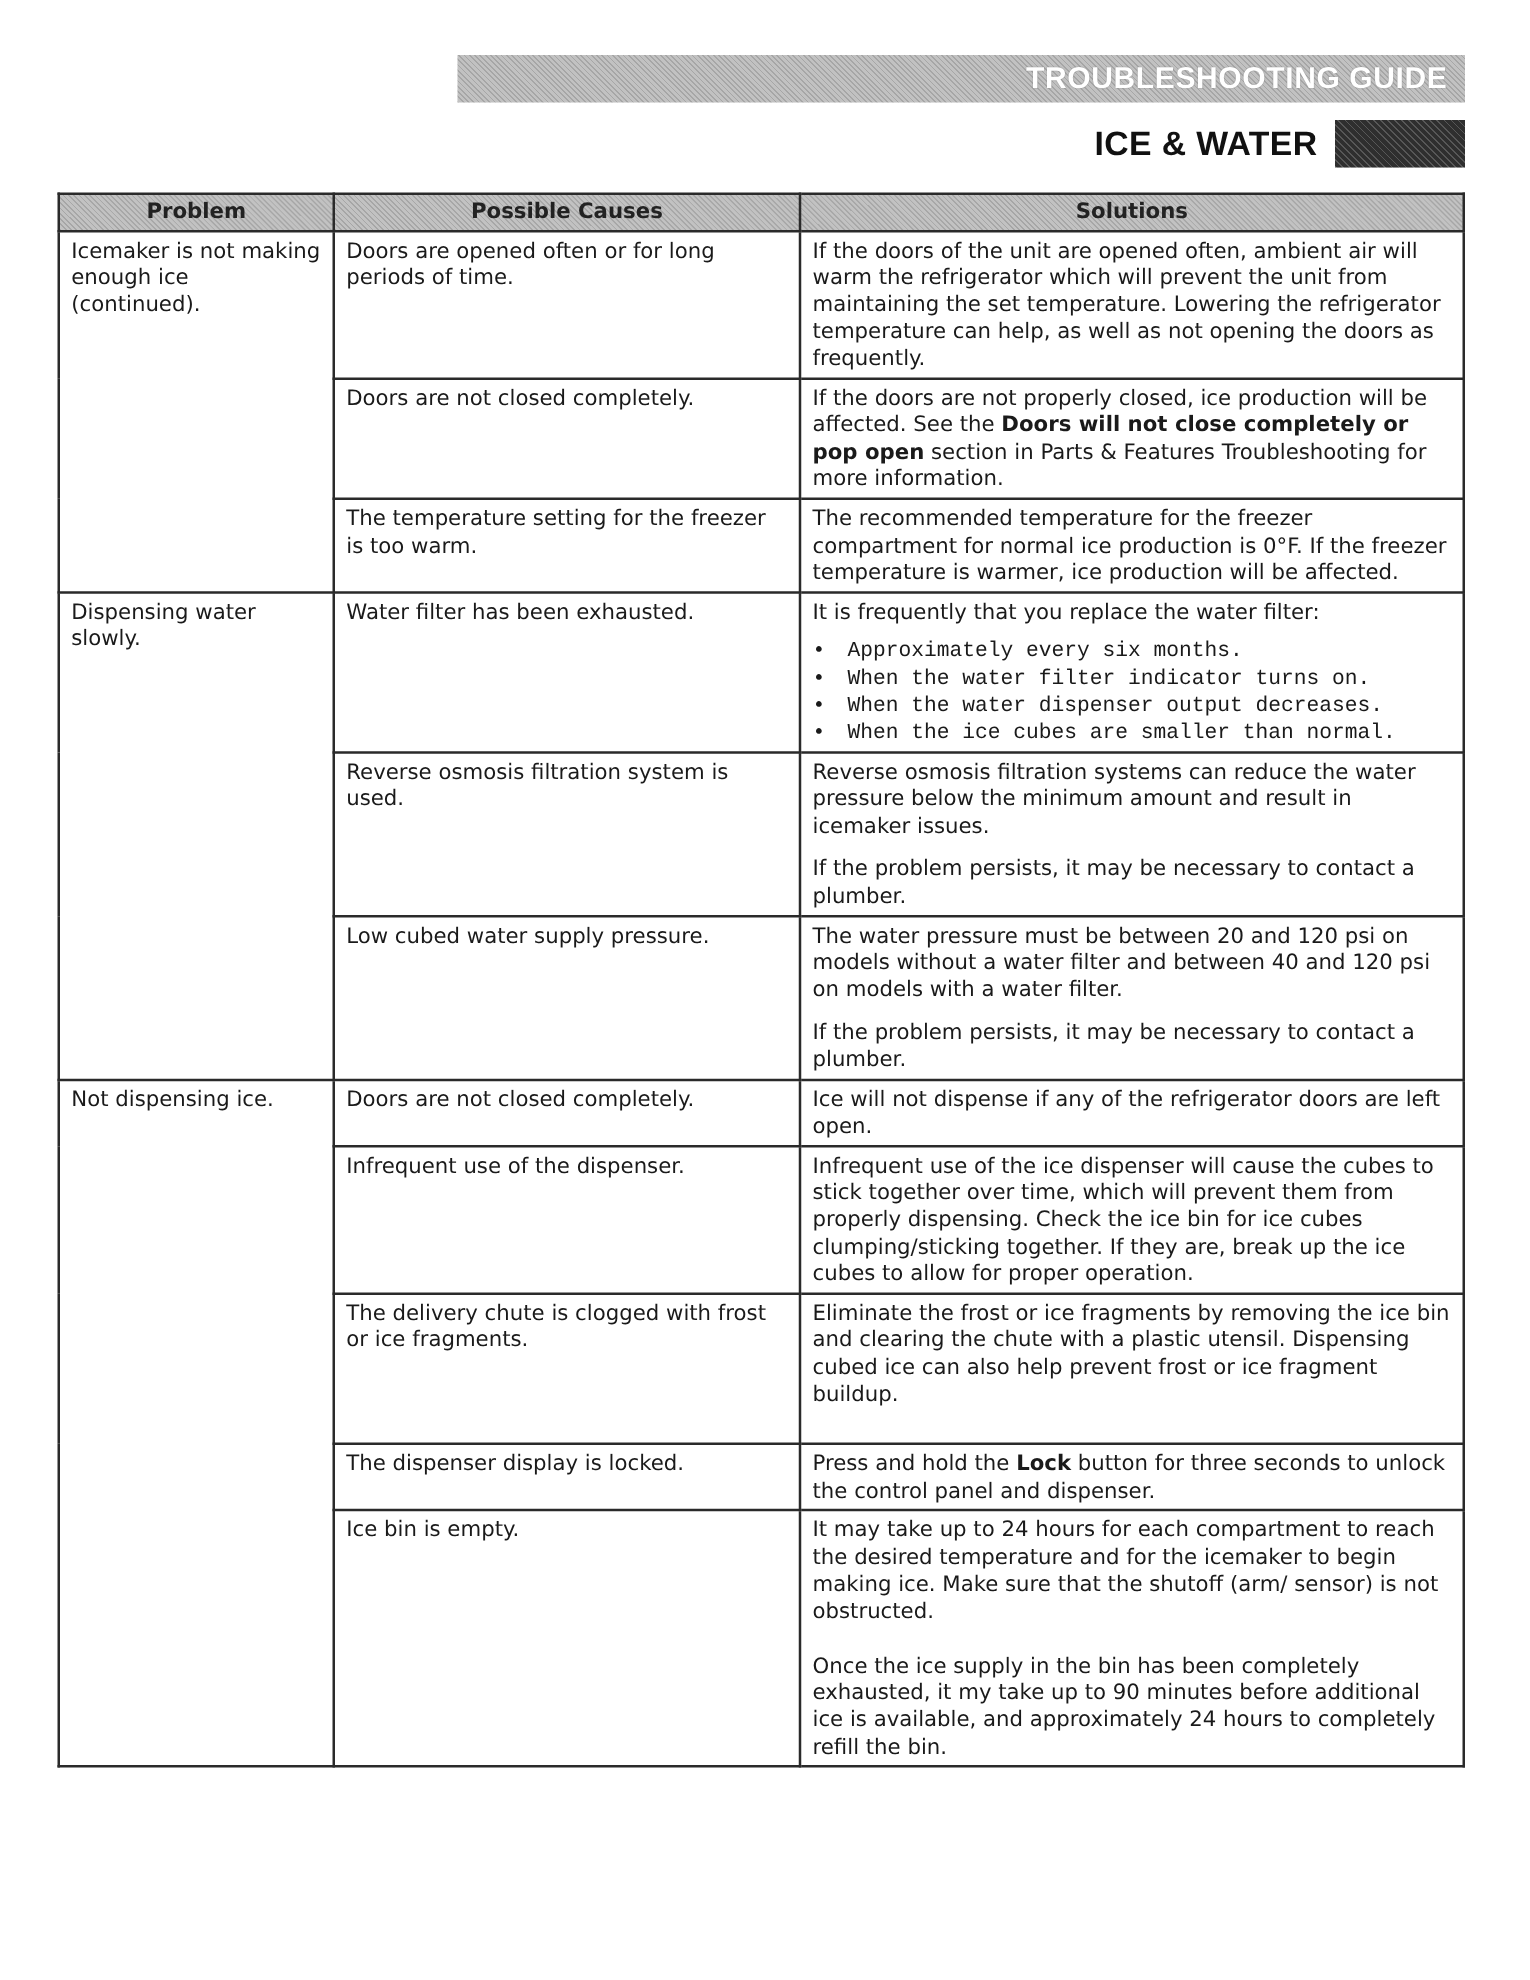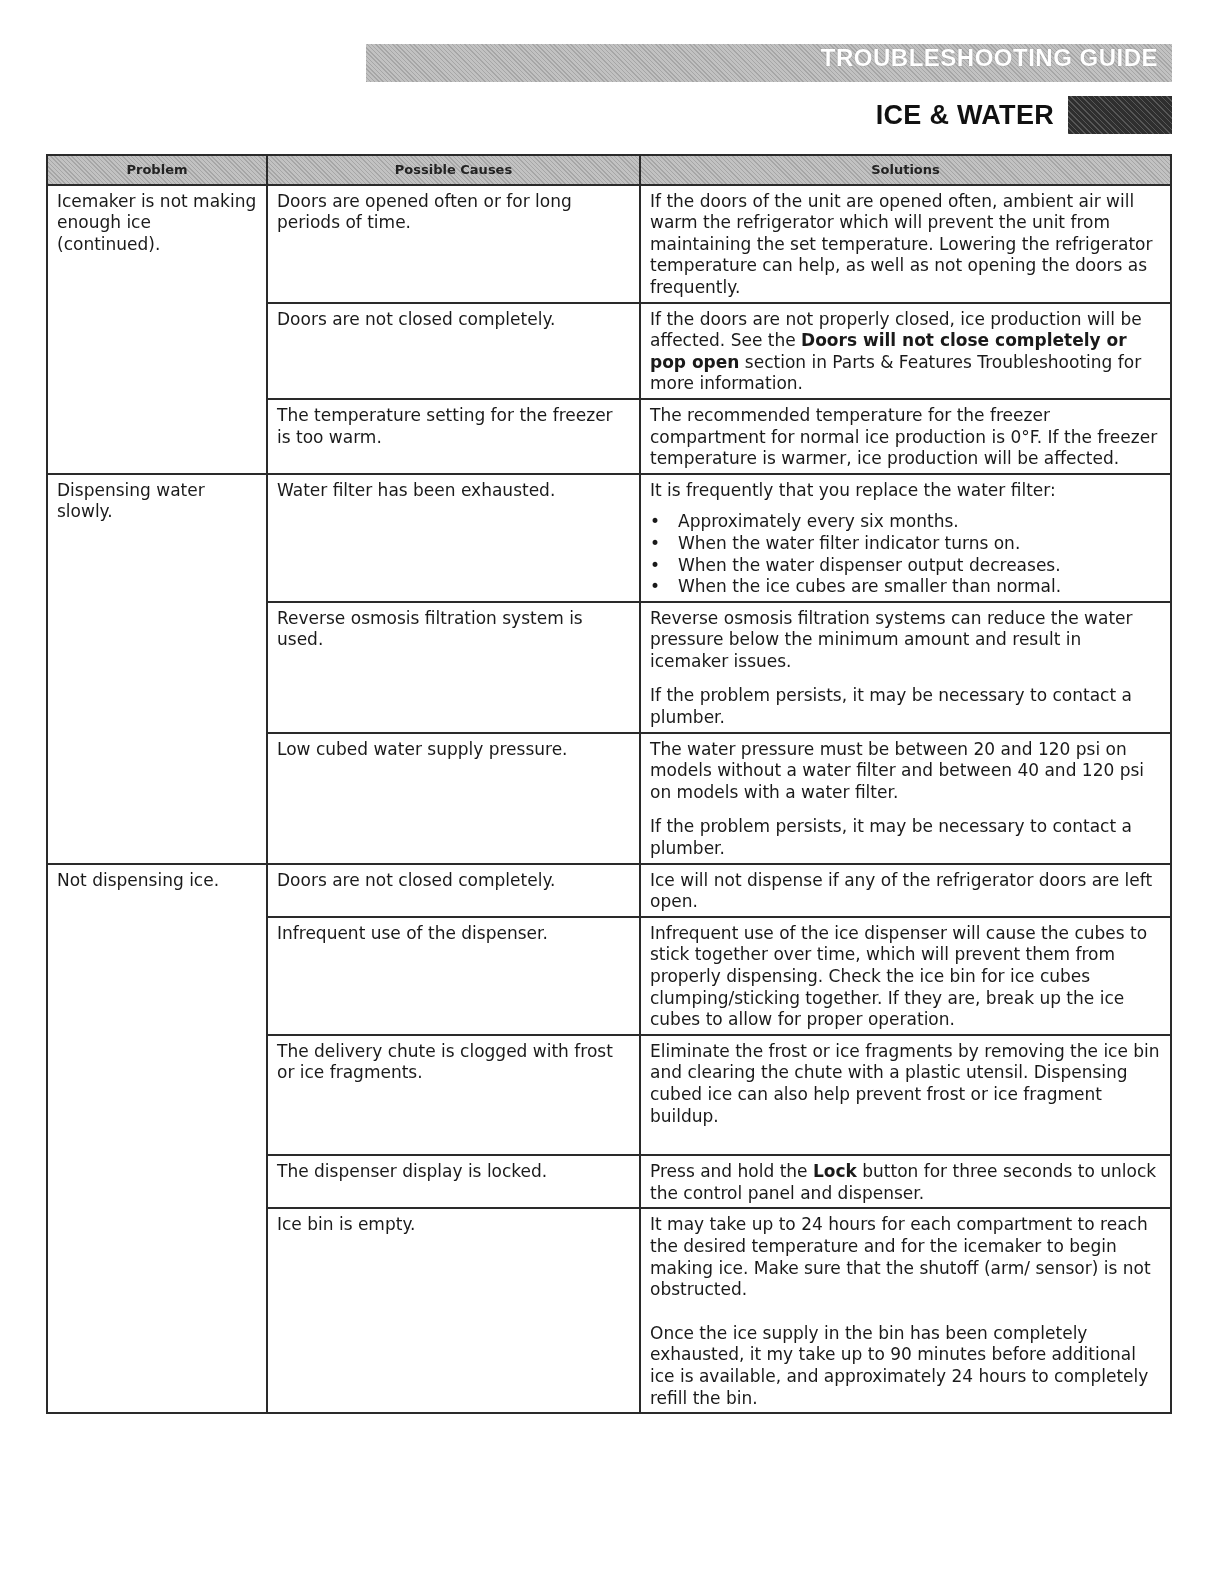--- a/index.html
+++ b/index.html
@@ -11,21 +11,21 @@
   .hatch {
     background-color: #b9b9b9;
     background-image: repeating-linear-gradient(45deg, rgba(0,0,0,0.10) 0 1px, rgba(255,255,255,0.12) 1px 3px);
   }
   .hatch-dark {
     background-color: #3a3a3a;
     background-image: repeating-linear-gradient(45deg, rgba(255,255,255,0.15) 0 1px, rgba(0,0,0,0.2) 1px 4px);
   }
   .banner {
     position: absolute; left: 366px; top: 44px; width: 806px; height: 38px;
-    display: flex; justify-content: flex-end;
+    display: flex; align-items: center; justify-content: flex-end;
   }
   .banner-title {
     color: #ffffff; font-family: "Liberation Sans", sans-serif; font-weight: bold;
     font-size: 24px; letter-spacing: 0.5px; padding-right: 14px;
     text-shadow: 0 0 1px #777;
   }
   .section-head {
     position: absolute; left: 760px; top: 96px; width: 412px; height: 38px;
     display: flex; align-items: center; justify-content: flex-end; gap: 14px;
   }
@@ -37,27 +37,27 @@
 
   table.guide {
     position: absolute; left: 46px; top: 154px; width: 1124px;
     border-collapse: collapse; table-layout: fixed;
     font-size: 17px; line-height: 21.6px;
   }
   table.guide th, table.guide td {
     border: 2px solid #2a2a2a; vertical-align: top; padding: 5px 9px 3px 9px;
   }
   table.guide th {
-    font-weight: bold; font-size: 13px; padding: 3px 6px; height: 20px; text-align: center; color: #222;
+    font-weight: bold; font-size: 17px; padding: 3px 6px; height: 20px; text-align: center; color: #222;
   }
   col.c1 { width: 220px; } col.c2 { width: 373px; } col.c3 { width: 531px; }
   td.prob { border-bottom: 2px solid #2a2a2a; }
   p { margin: 0; }
   p + p { margin-top: 13px; }
-  ul.bullets { list-style: none; margin: 10px 0 0 0; padding: 0; }
+  ul.bullets { list-style: none; margin: 10px 0 0 0; padding: 0; font-family: Liberation Mono, monospace; }
   ul.bullets li { position: relative; padding-left: 28px; }
   ul.bullets li::before { content: "•"; position: absolute; left: 0; top: 0; }
   .b { font-weight: bold; }
   .page-num {
     position: absolute; left: 0; width: 1224px; top: 1584px; text-align: center; font-size: 20px;
   }
   .tall-gap { height: 24px; }
 </style>
 </head>
 <body>

